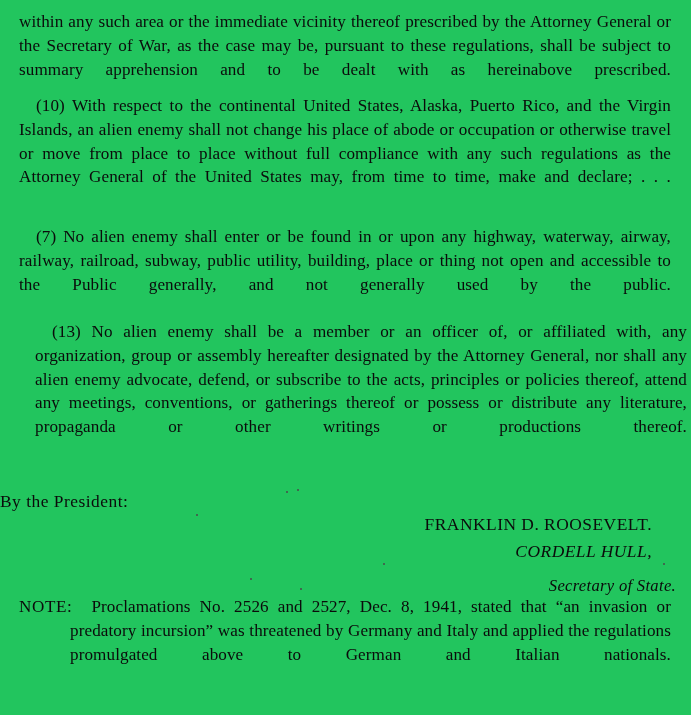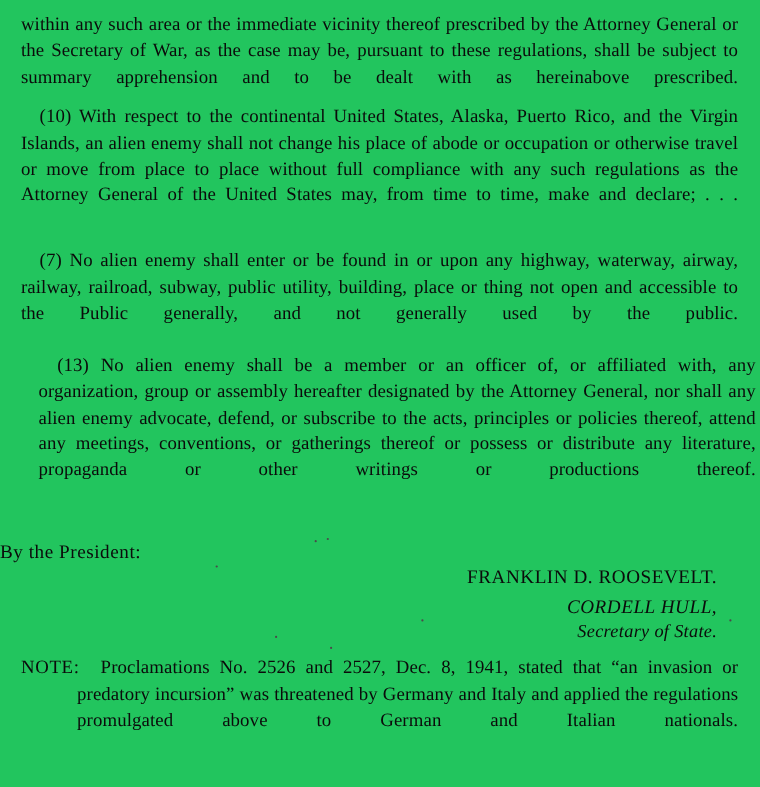--- a/index.html
+++ b/index.html
@@ -100,22 +100,23 @@
   .sig-row-hull {
     position: absolute;
     left: 0;
     top: 62px;
     width: 652px;
     font-style: italic;
   }
   .sig-row-sos {
     position: absolute;
     left: 0;
-    top: 84px;
-    width: 652px;
+    top: 96px;
+    width: 652px;
+    padding-left: 24px;
   }
 
   
   .noteblock {
     position: absolute;
     left: 19px;
     top: 595px;
     width: 652px;
   }
   .note-body {

